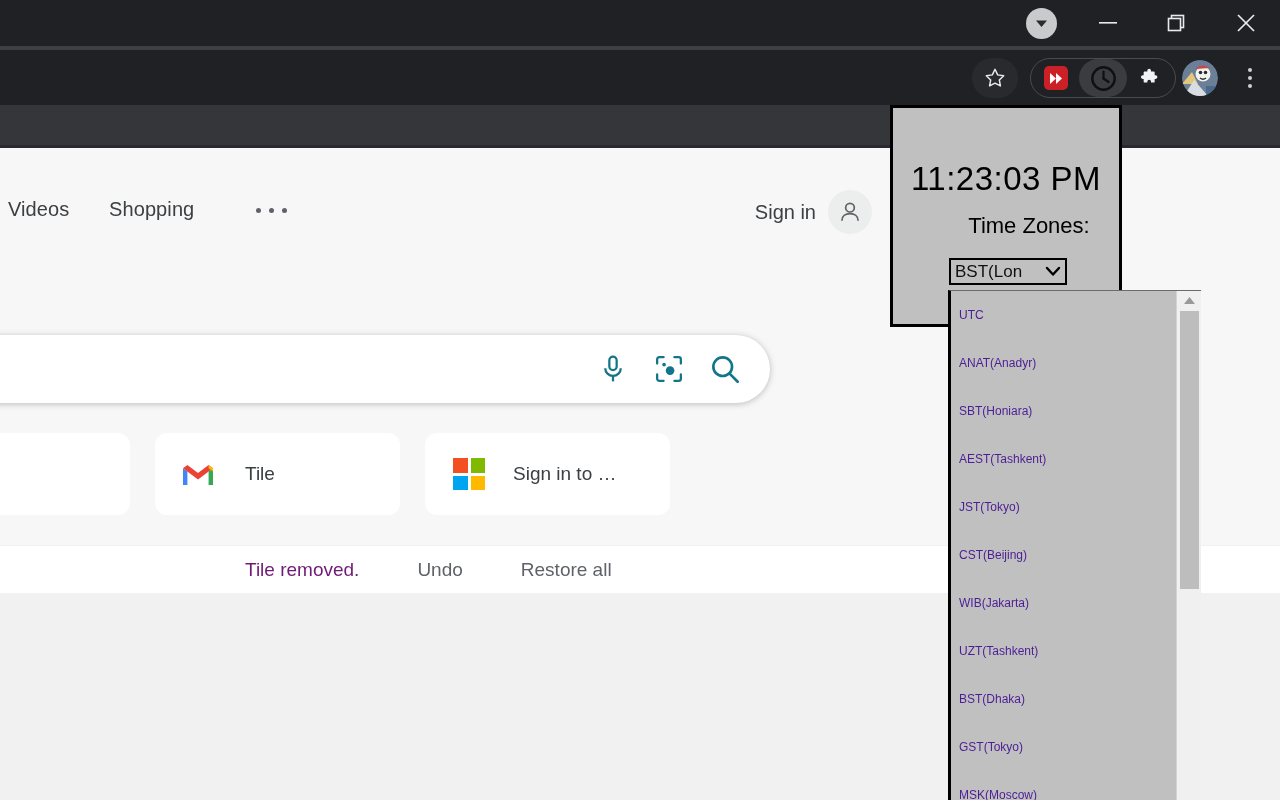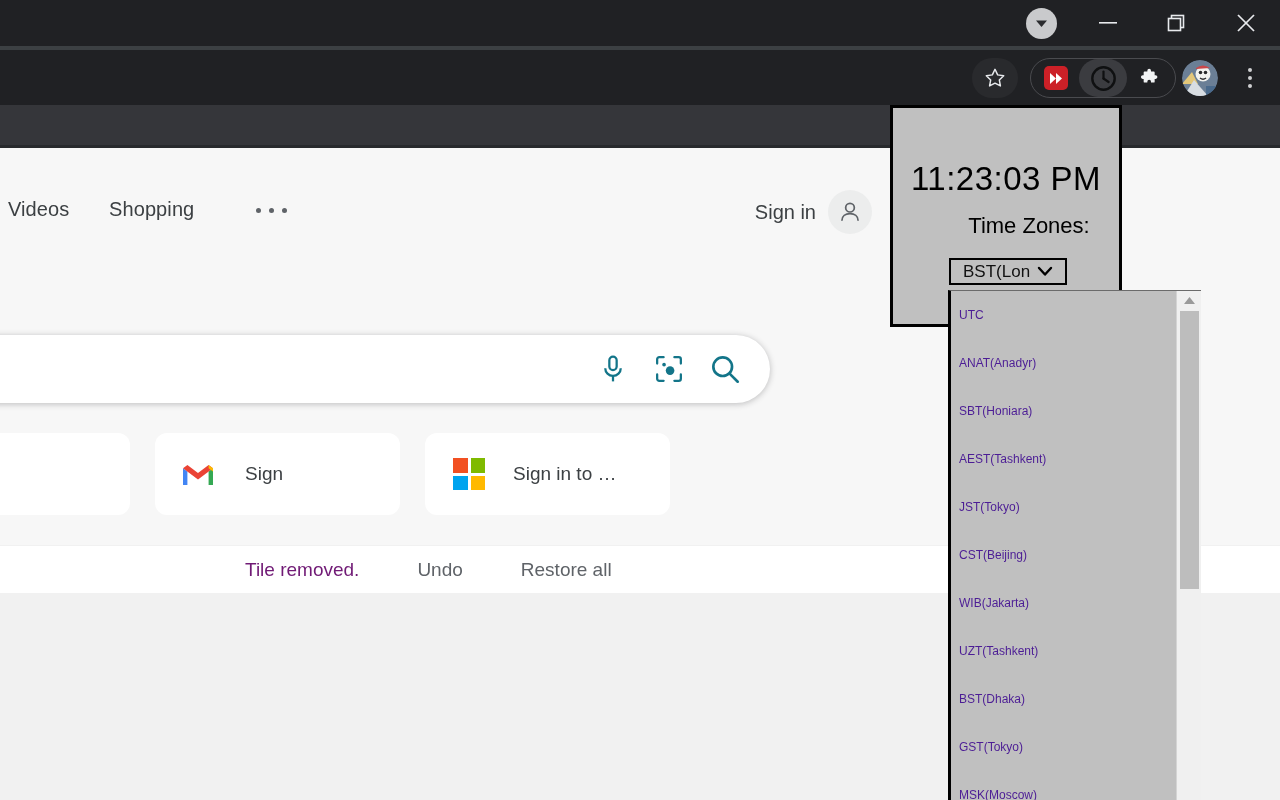--- a/index.html
+++ b/index.html
@@ -155,21 +155,21 @@
     position: absolute; left: 0; top: 52px; width: 100%;
     text-align: center; font-size: 33px; color: #000; letter-spacing: .5px;
   }
   .tz-label {
     position: absolute; left: 0; top: 105px; width: 100%;
     text-align: center; font-size: 22px; color: #000; padding-left: 46px;
   }
   .tz-select {
     position: absolute; left: 56px; top: 150px; width: 118px; height: 27px;
     background: #c0c0c0; border: 2px solid #000;
-    display: flex; align-items: center; padding: 0 12px;
+    display: flex; align-items: center; padding: 0 4px;
     font-size: 17px; color: #111; overflow: hidden; white-space: nowrap;
   }
   .tz-select .chev { margin-left: auto; flex: 0 0 auto; }
 
   
   .dropdown {
     position: absolute; left: 948px; top: 290px; width: 253px; height: 510px;
     background: #c0c0c0; border-left: 3px solid #000; border-top: 1px solid #6b6b6b;
   }
   .dd-list { position: absolute; left: 0; top: 0; width: 228px; }
@@ -330,21 +330,21 @@
         <span class="gmail-ic">
           <svg width="34" height="26" viewBox="0 0 34 26">
             <path d="M2 24V6l13 9.5L28 6v18" fill="none" stroke="#ffffff" stroke-width="0"></path>
             <path d="M0 24V7.2L3.6 4 15 12.6 26.4 4 30 7.2V24h-4.4V11.2L15 19 4.4 11.2V24z" fill="#ffffff"></path>
             <path d="M0 24V7.2l4.4 3.3V24z" fill="#4285f4"></path>
             <path d="M25.6 24V10.5l4.4-3.3V24z" fill="#34a853"></path>
             <path d="M0 7.2 4.4 4 15 11.9 25.6 4 30 7.2 15 18.4z" fill="#ea4335"></path>
             <path d="M25.6 4 30 7.2v3.3l-4.4-3.2z" fill="#fbbc04"></path>
           </svg>
         </span>
-        <span class="tile-label">Sign</span>
+        <span class="tile-label">Tile</span>
       </div>
       <div class="tile">
         <span class="ms-ic">
           <span style="background:#f25022"></span>
           <span style="background:#7fba00"></span>
           <span style="background:#00a4ef"></span>
           <span style="background:#ffb900"></span>
         </span>
         <span class="tile-label">Sign in to …</span>
       </div>

